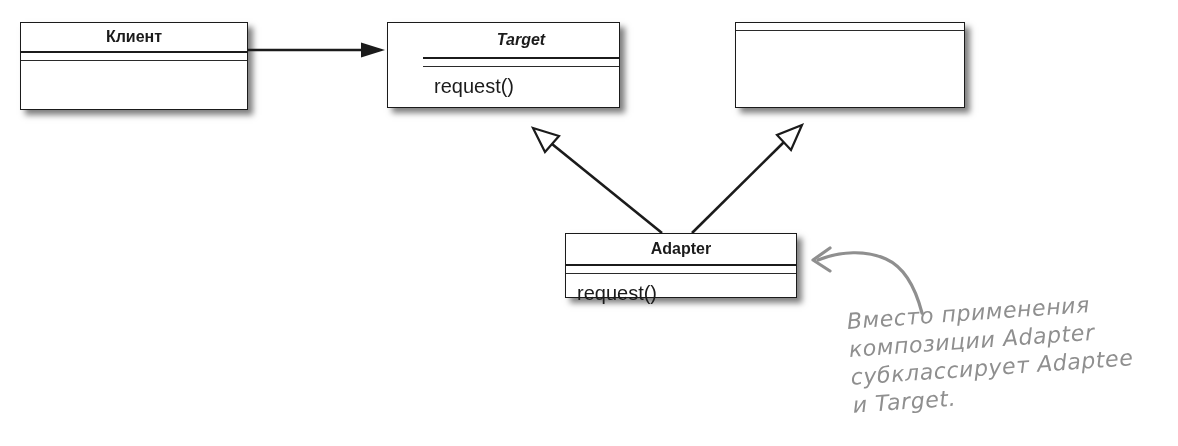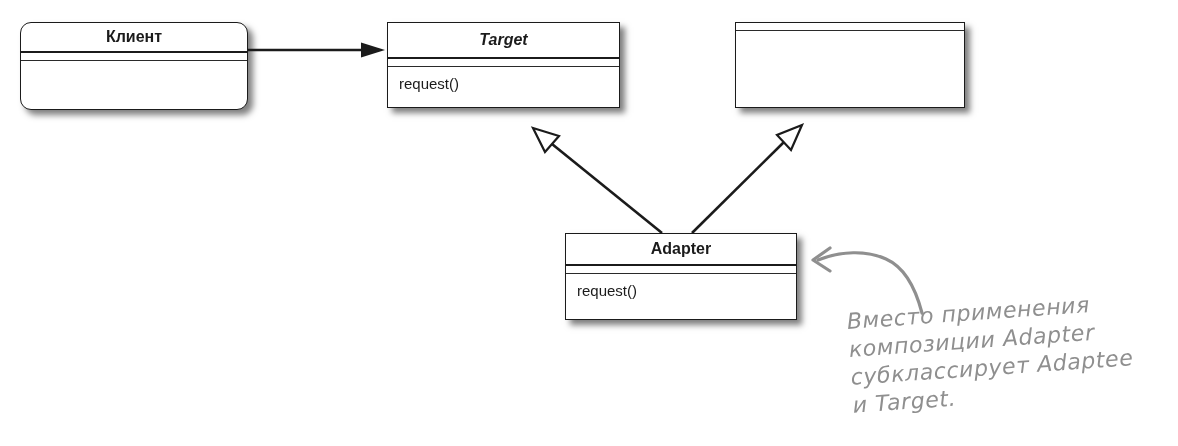--- a/index.html
+++ b/index.html
@@ -33,32 +33,32 @@
     align-items: center;
     justify-content: center;
     box-sizing: border-box;
   }
   .uml-title.italic { font-style: italic; }
   .uml-attrs {
     height: 7px;
     border-bottom: 1px solid #2a2a2a;
   }
   .uml-body {
-    font-size: 15px;
+    font-size: 20px;
     color: #1b1b1b;
     padding: 8px 0 0 11px;
     box-sizing: border-box;
   }
-  #box-klient  { left: 20px;  top: 22px;  width: 228px; height: 88px; border-radius: 11px; }
+  #box-klient  { left: 20px;  top: 22px;  width: 228px; height: 88px; }
   #box-klient  .uml-title { height: 30px; }
-  #box-target  { left: 387px; top: 22px;  width: 233px; height: 86px; }
+  #box-target  { left: 387px; top: 22px;  width: 233px; height: 86px; padding-left: 35px; }
   #box-target  .uml-title { height: 36px; }
   #box-adaptee { left: 735px; top: 22px;  width: 230px; height: 86px; }
   #box-adaptee .uml-title { height: 33px; }
-  #box-adapter { left: 565px; top: 233px; width: 232px; height: 87px; }
+  #box-adapter { left: 565px; top: 233px; width: 232px; height: 65px; }
   #box-adapter .uml-title { height: 32px; }
 
   
   #arrows {
     position: absolute;
     left: 0; top: 0;
     width: 1178px;
     height: 446px;
   }
 

